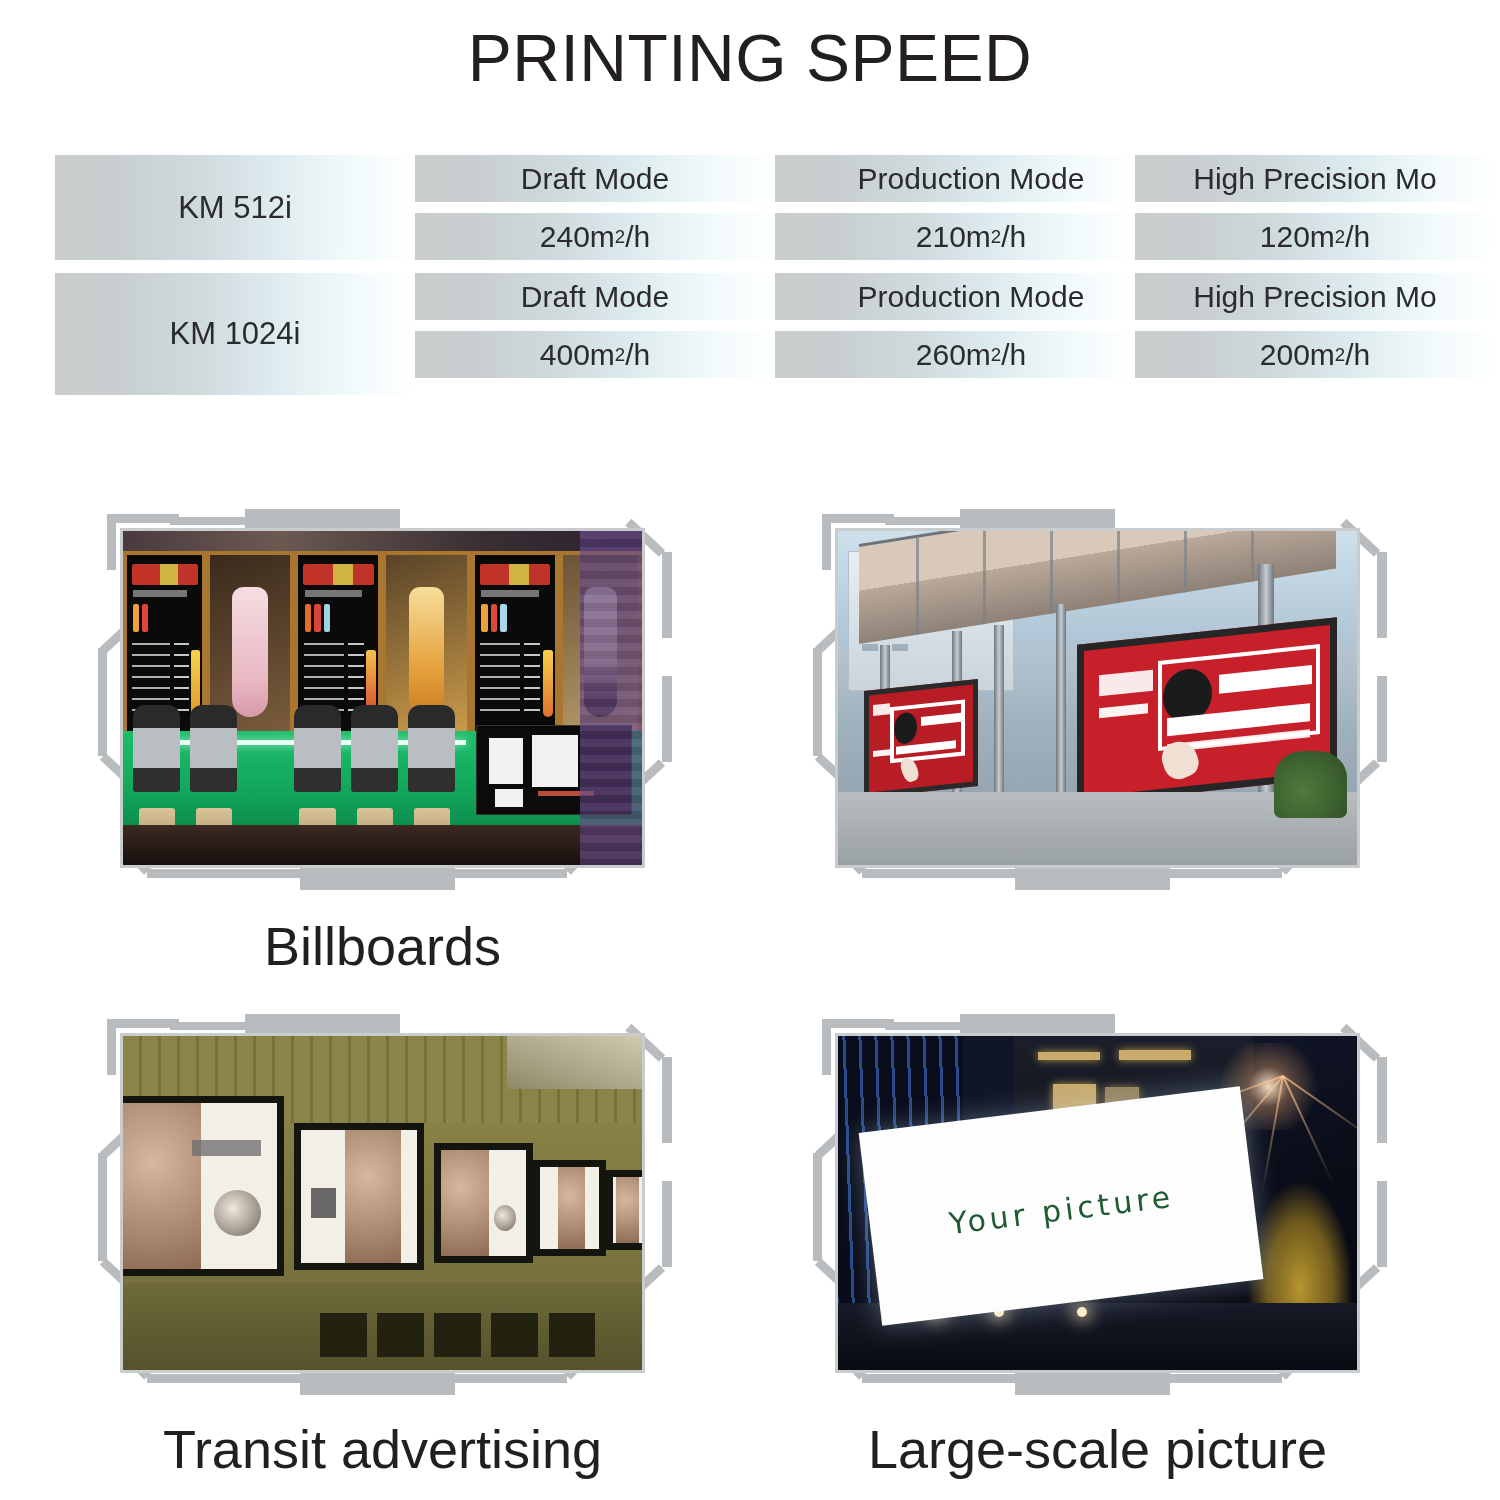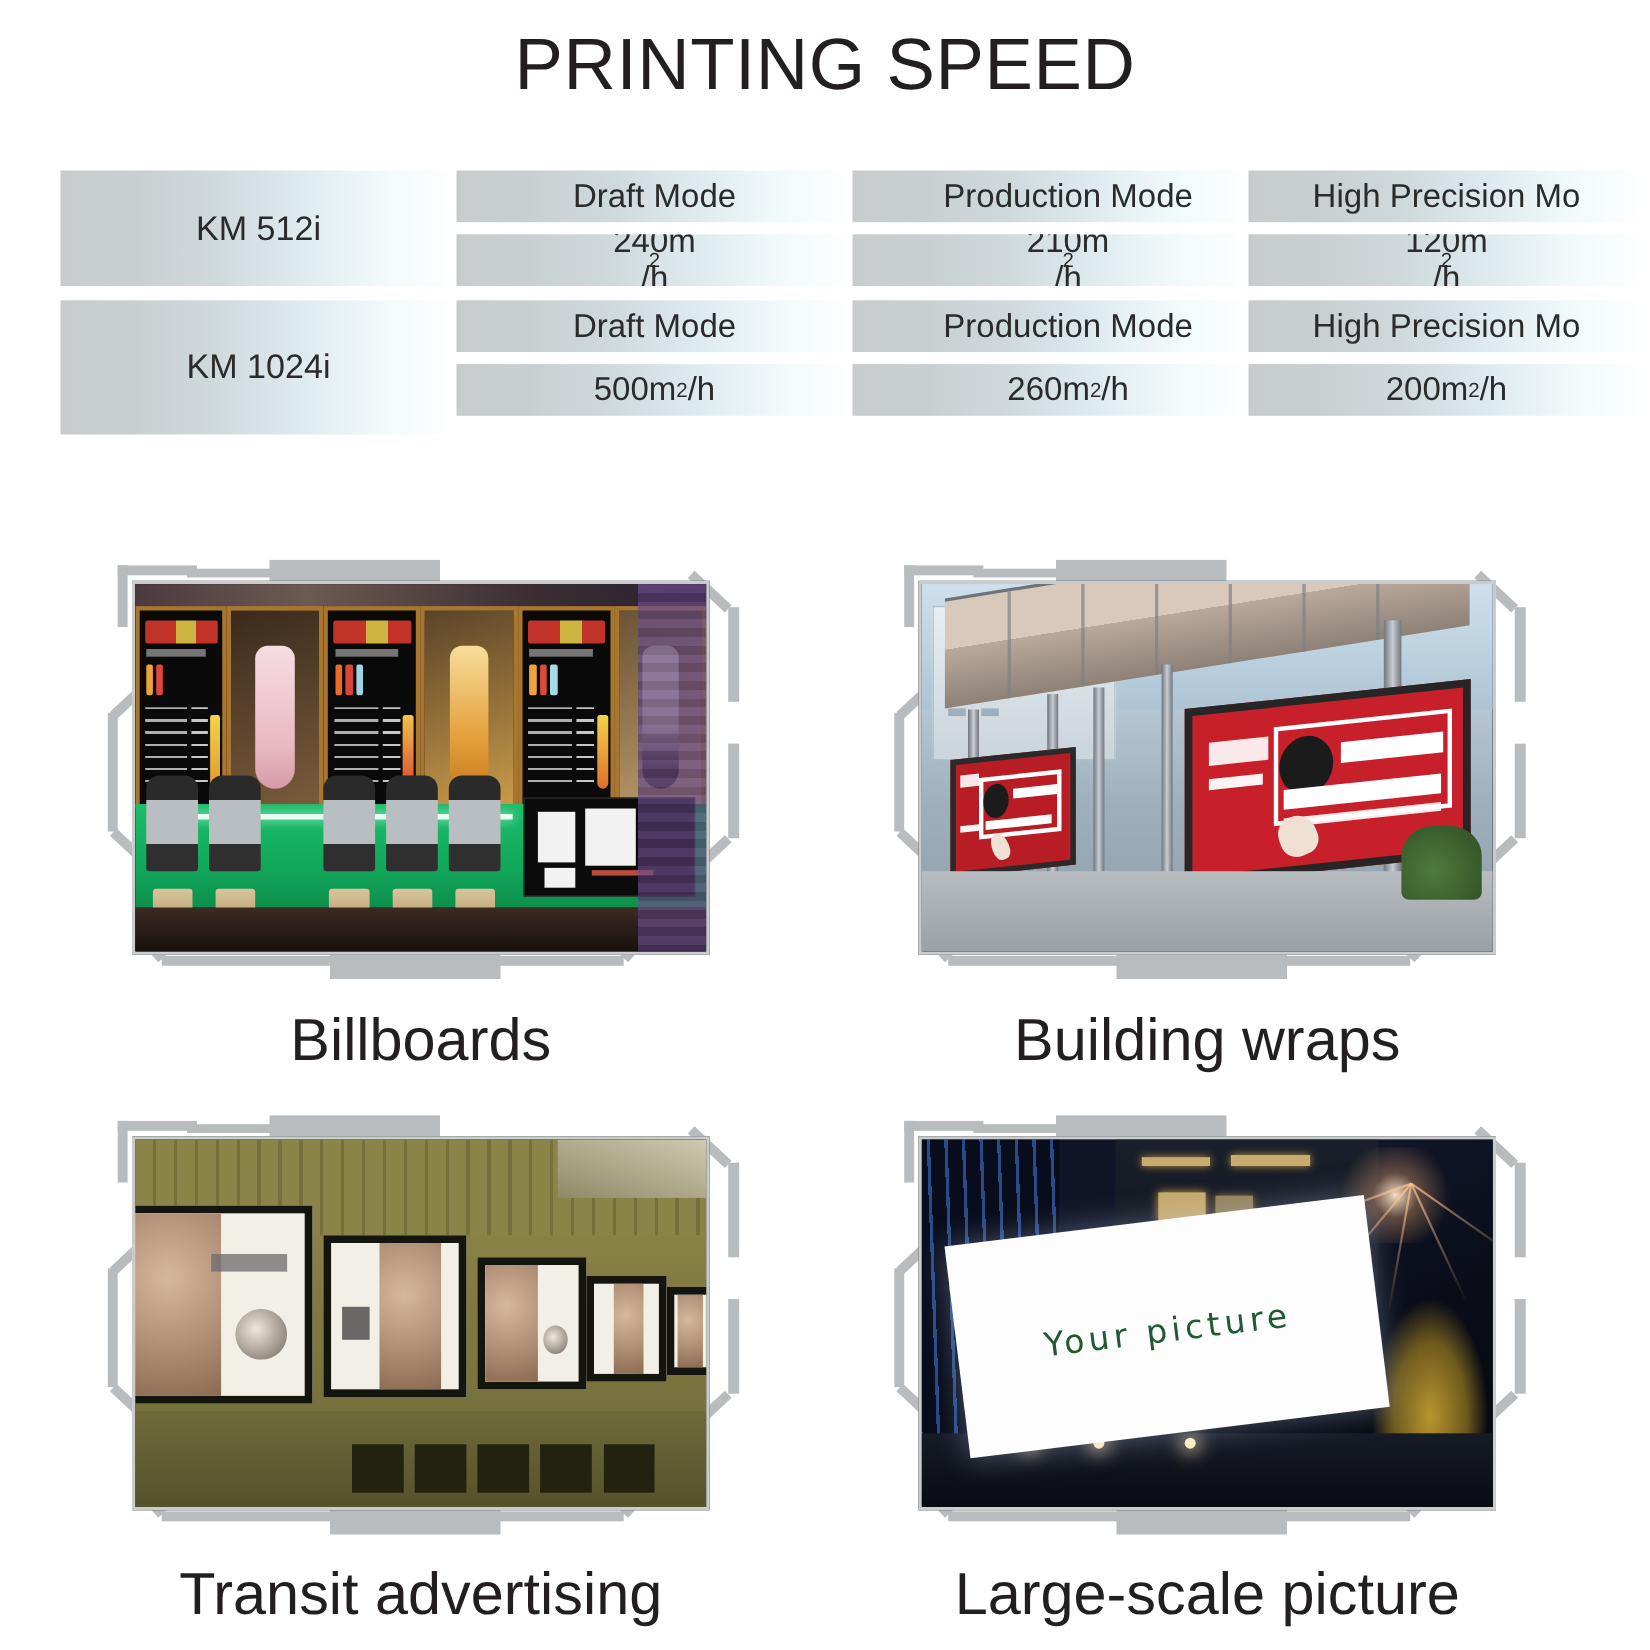--- a/index.html
+++ b/index.html
@@ -62,21 +62,21 @@
   .cell-model.r1 { top: 0;   height: 105px; }
   .cell-model.r2 { top: 118px; height: 122px; }
 
   .cell-data { height: 47px; }
 
   .col1 { left: 360px; width: 360px; }
   .col2 { left: 720px; width: 360px; padding-left: 32px; }
   .col3 { left: 1080px; width: 360px; }
 
   .rowA { top: 0px; }
-  .rowB { top: 58px; flex-direction: column; }
+  .rowB { top: 58px; }
   .rowC { top: 118px; }
   .rowD { top: 176px; }
 
   .cell sup { font-size: 0.62em; vertical-align: super; line-height: 0; }
 
   
   .section-title {
     position: absolute;
     left: 0; top: 433px;
     width: 1500px;
@@ -350,21 +350,21 @@
         <span>/h</span>
     </div>
 
     <div class="cell cell-model r2">KM 1024i</div>
 
     <div class="cell cell-data col1 rowC">Draft Mode</div>
     <div class="cell cell-data col2 rowC">Production Mode</div>
     <div class="cell cell-data col3 rowC">High Precision Mo</div>
 
     <div class="cell cell-data col1 rowD">
-      <span>500m</span>
+      <span>400m</span>
         <sup>2</sup>
         <span>/h</span>
     </div>
     <div class="cell cell-data col2 rowD">
       <span>260m</span>
         <sup>2</sup>
         <span>/h</span>
     </div>
     <div class="cell cell-data col3 rowD">
       <span>200m</span>
@@ -535,21 +535,20 @@
               <div class="bw-txtline" style="left:34%;top:52%;width:58%;height:12%;"></div>
               <div class="bw-txtline" style="left:34%;top:70%;width:58%;height:5%;opacity:.9;"></div>
               <div class="bw-hand"></div>
             </div>
 
             <div class="bw-ground"></div>
             <div class="bw-plant"></div>
           </div>
         </div>
       </div>
-      <div class="caption">Building wraps</div>
     </div>
 
     <div class="scenario scn-2">
       <div class="frame">
         <div class="deco deco-tl-h"></div>
         <div class="deco deco-tl-v"></div>
         <div class="deco deco-top-stub"></div>
         <div class="deco deco-top-bar"></div>
         <div class="deco deco-r-diag-t"></div>
         <div class="deco deco-r-top"></div>

